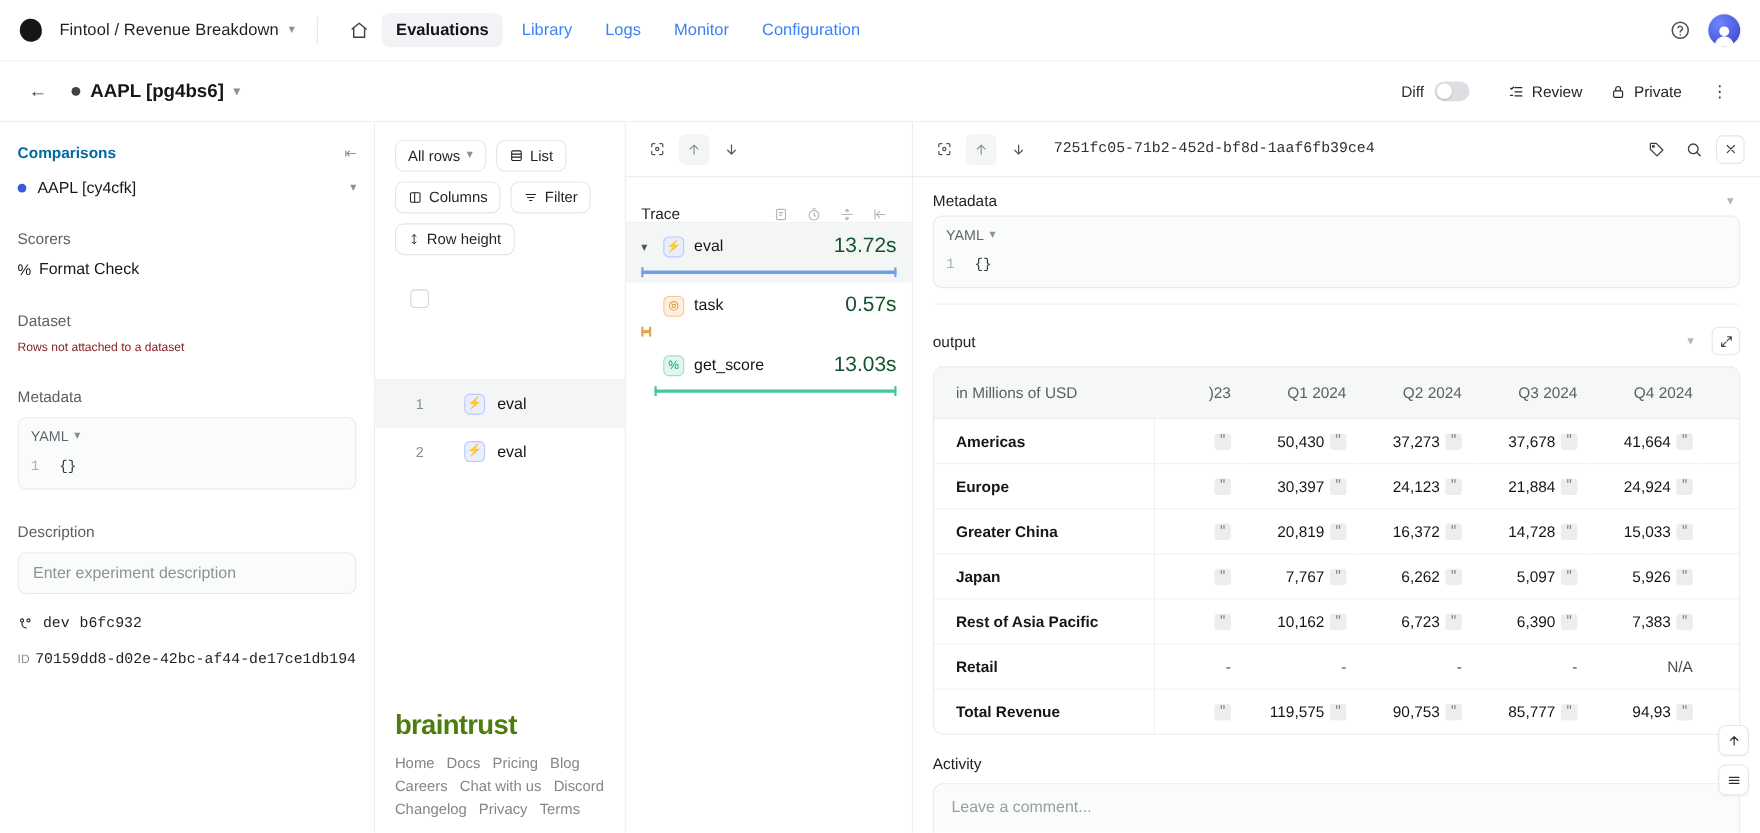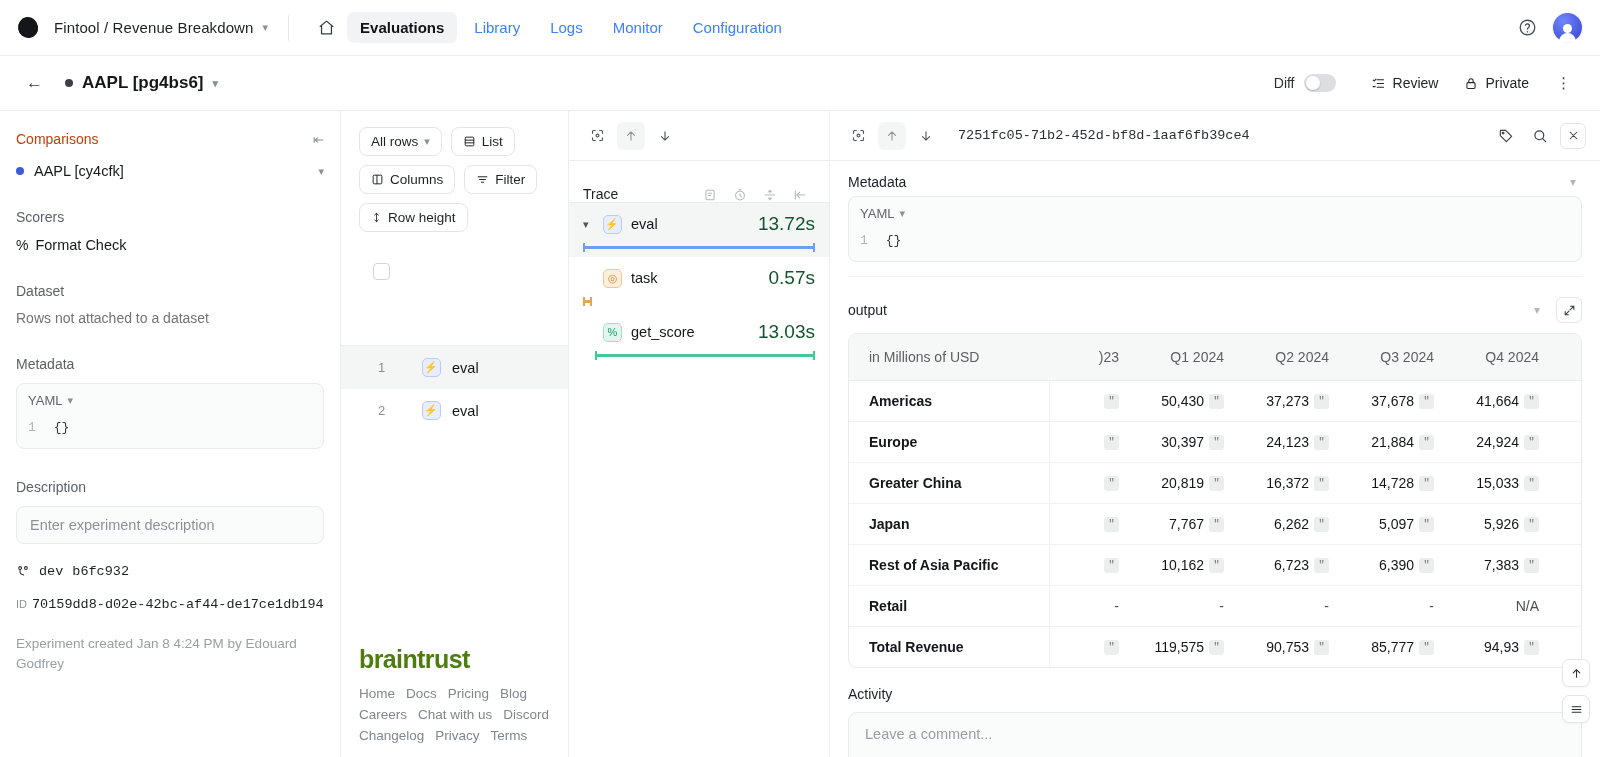--- a/index.html
+++ b/index.html
@@ -82,31 +82,31 @@
 
   
   .body { flex: 1 1 auto; display: flex; min-height: 0; }
 
   
   .sidebar {
     width: 341px; flex: 0 0 341px; border-right: 1px solid #eceded;
     padding: 20px 16px 0 16px; overflow: hidden; background: #fff;
   }
   .side-row { display: flex; align-items: center; justify-content: space-between; }
-  .side-h { font-size: 14px; color: #c2410c; }
+  .side-h { font-size: 14px; color: #0369a1; font-weight: bold; }
   .collapse-ic { color: #8b9096; font-size: 13px; cursor: pointer; }
   .cmp-item {
     display: flex; align-items: center; justify-content: space-between;
     margin-top: 16px; cursor: pointer;
   }
   .cmp-left { display: flex; align-items: center; gap: 10px; font-size: 14.5px; color: #16181c; }
   .cmp-dot { width: 8px; height: 8px; border-radius: 50%; background: #3b5bdb; }
   .sec-label { font-size: 14px; color: #5c6066; margin-top: 30px; }
   .sec-val { font-size: 14.5px; color: #16181c; margin-top: 12px; display: flex; align-items: center; gap: 7px; }
-  .muted { color: #737373; font-size: 14px; margin-top: 11px; }
+  .muted { color: #7f1d1d; font-size: 11px; margin-top: 11px; }
   .code-box {
     margin-top: 11px; border: 1px solid #e9eaec; border-radius: 8px; background: #fafbfb;
     padding: 9px 11px 13px 11px;
   }
   .yaml-sel { font-size: 13px; color: #62666c; display: flex; align-items: center; gap: 5px; cursor: pointer; }
   .code-line { display: flex; gap: 18px; margin-top: 12px; font-family: "Liberation Mono", monospace; font-size: 13px; }
   .ln { color: #aeb2b7; }
   .cv { color: #33363b; }
   .desc-input {
     margin-top: 11px; width: 100%; height: 38px; border: 1px solid #e9eaec; border-radius: 8px;
@@ -366,21 +366,20 @@
             <path d="M7 8.5v5c0 3 4 3.2 6 4.5"></path>
         </svg>
         <span>dev</span>
         <span>b6fc932</span>
       </div>
 
       <div class="id-row">
         <span class="id-tag">ID</span><span>70159dd8-d02e-42bc-af44-de17ce1db194</span>
       </div>
 
-      <div class="created">Experiment created Jan 8 4:24 PM by Edouard Godfrey</div>
     </div>
 
     <div class="rowscol">
       <div class="filters">
         <span class="pill">
           <span>All rows</span>
           <span class="chev">▾</span>
         </span>
         <span class="pill">
           <svg width="13" height="13" viewBox="0 0 24 24" fill="none" stroke="#1e2126" stroke-width="1.8">

